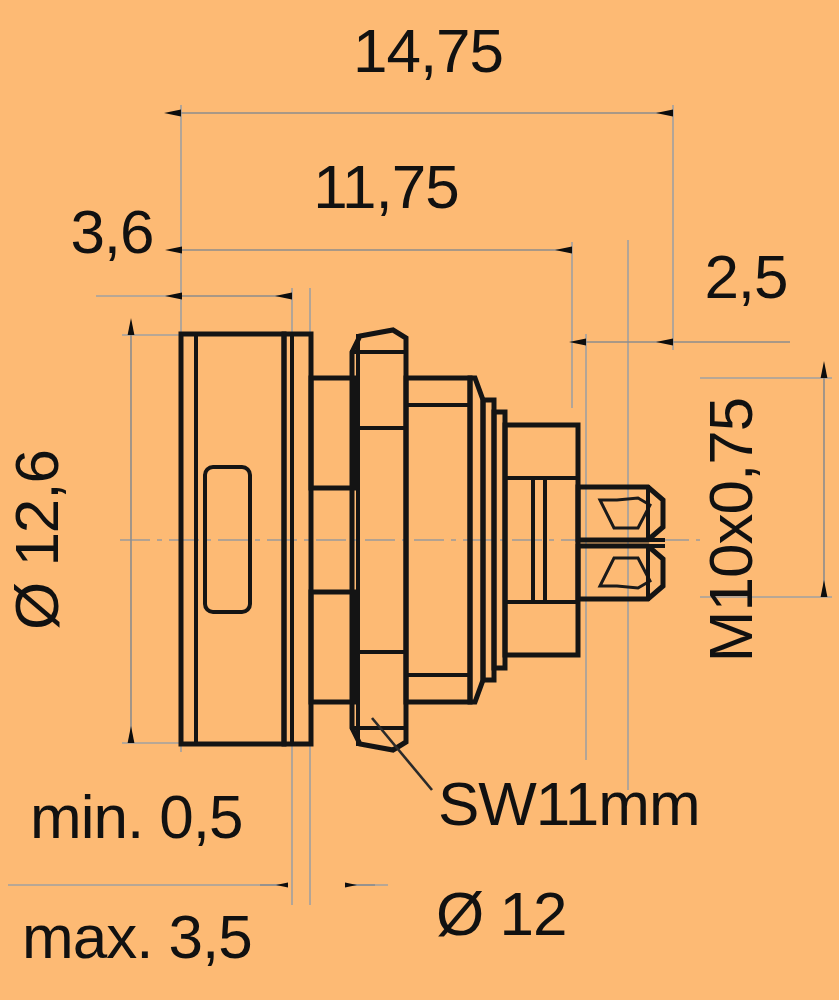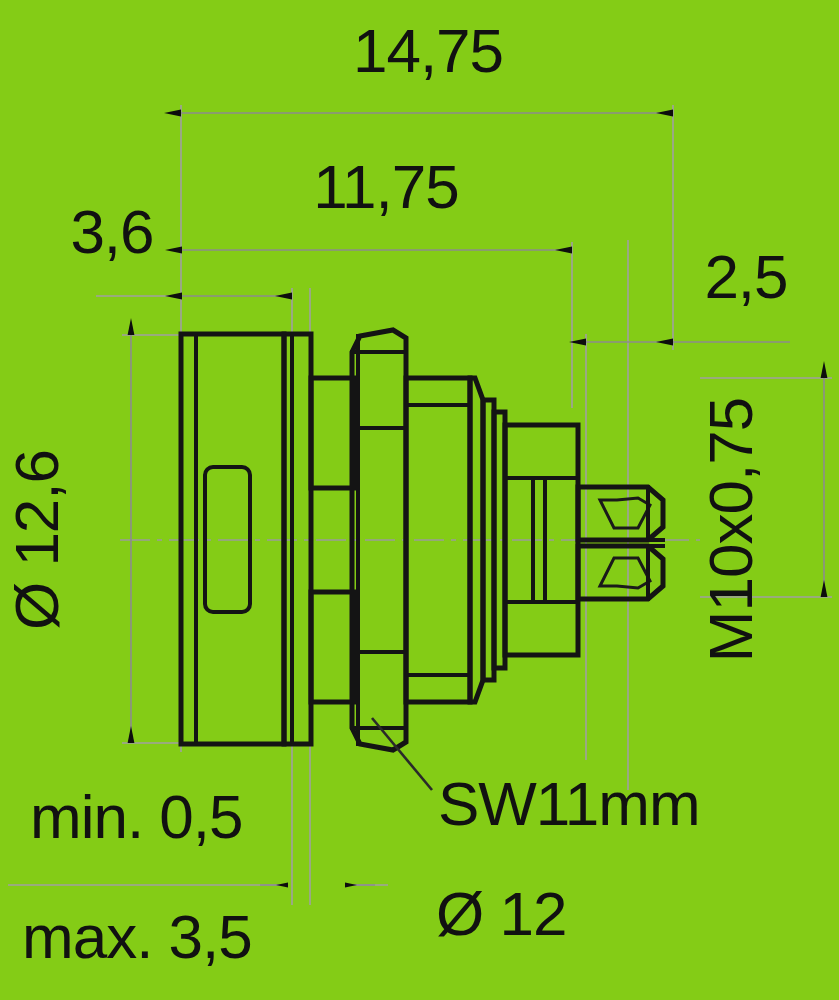--- a/index.html
+++ b/index.html
@@ -7,21 +7,21 @@
     padding: 0;
     background: #ffffff;
   }
   body {
     font-family: "Liberation Sans", sans-serif;
   }
   #drawing-root {
     position: relative;
     width: 839px;
     height: 1000px;
-    background: #84cc16;
+    background: #fdba74;
     overflow: hidden;
   }
   #drawing-svg {
     position: absolute;
     left: 0;
     top: 0;
     width: 839px;
     height: 1000px;
   }
   .dim-text {

